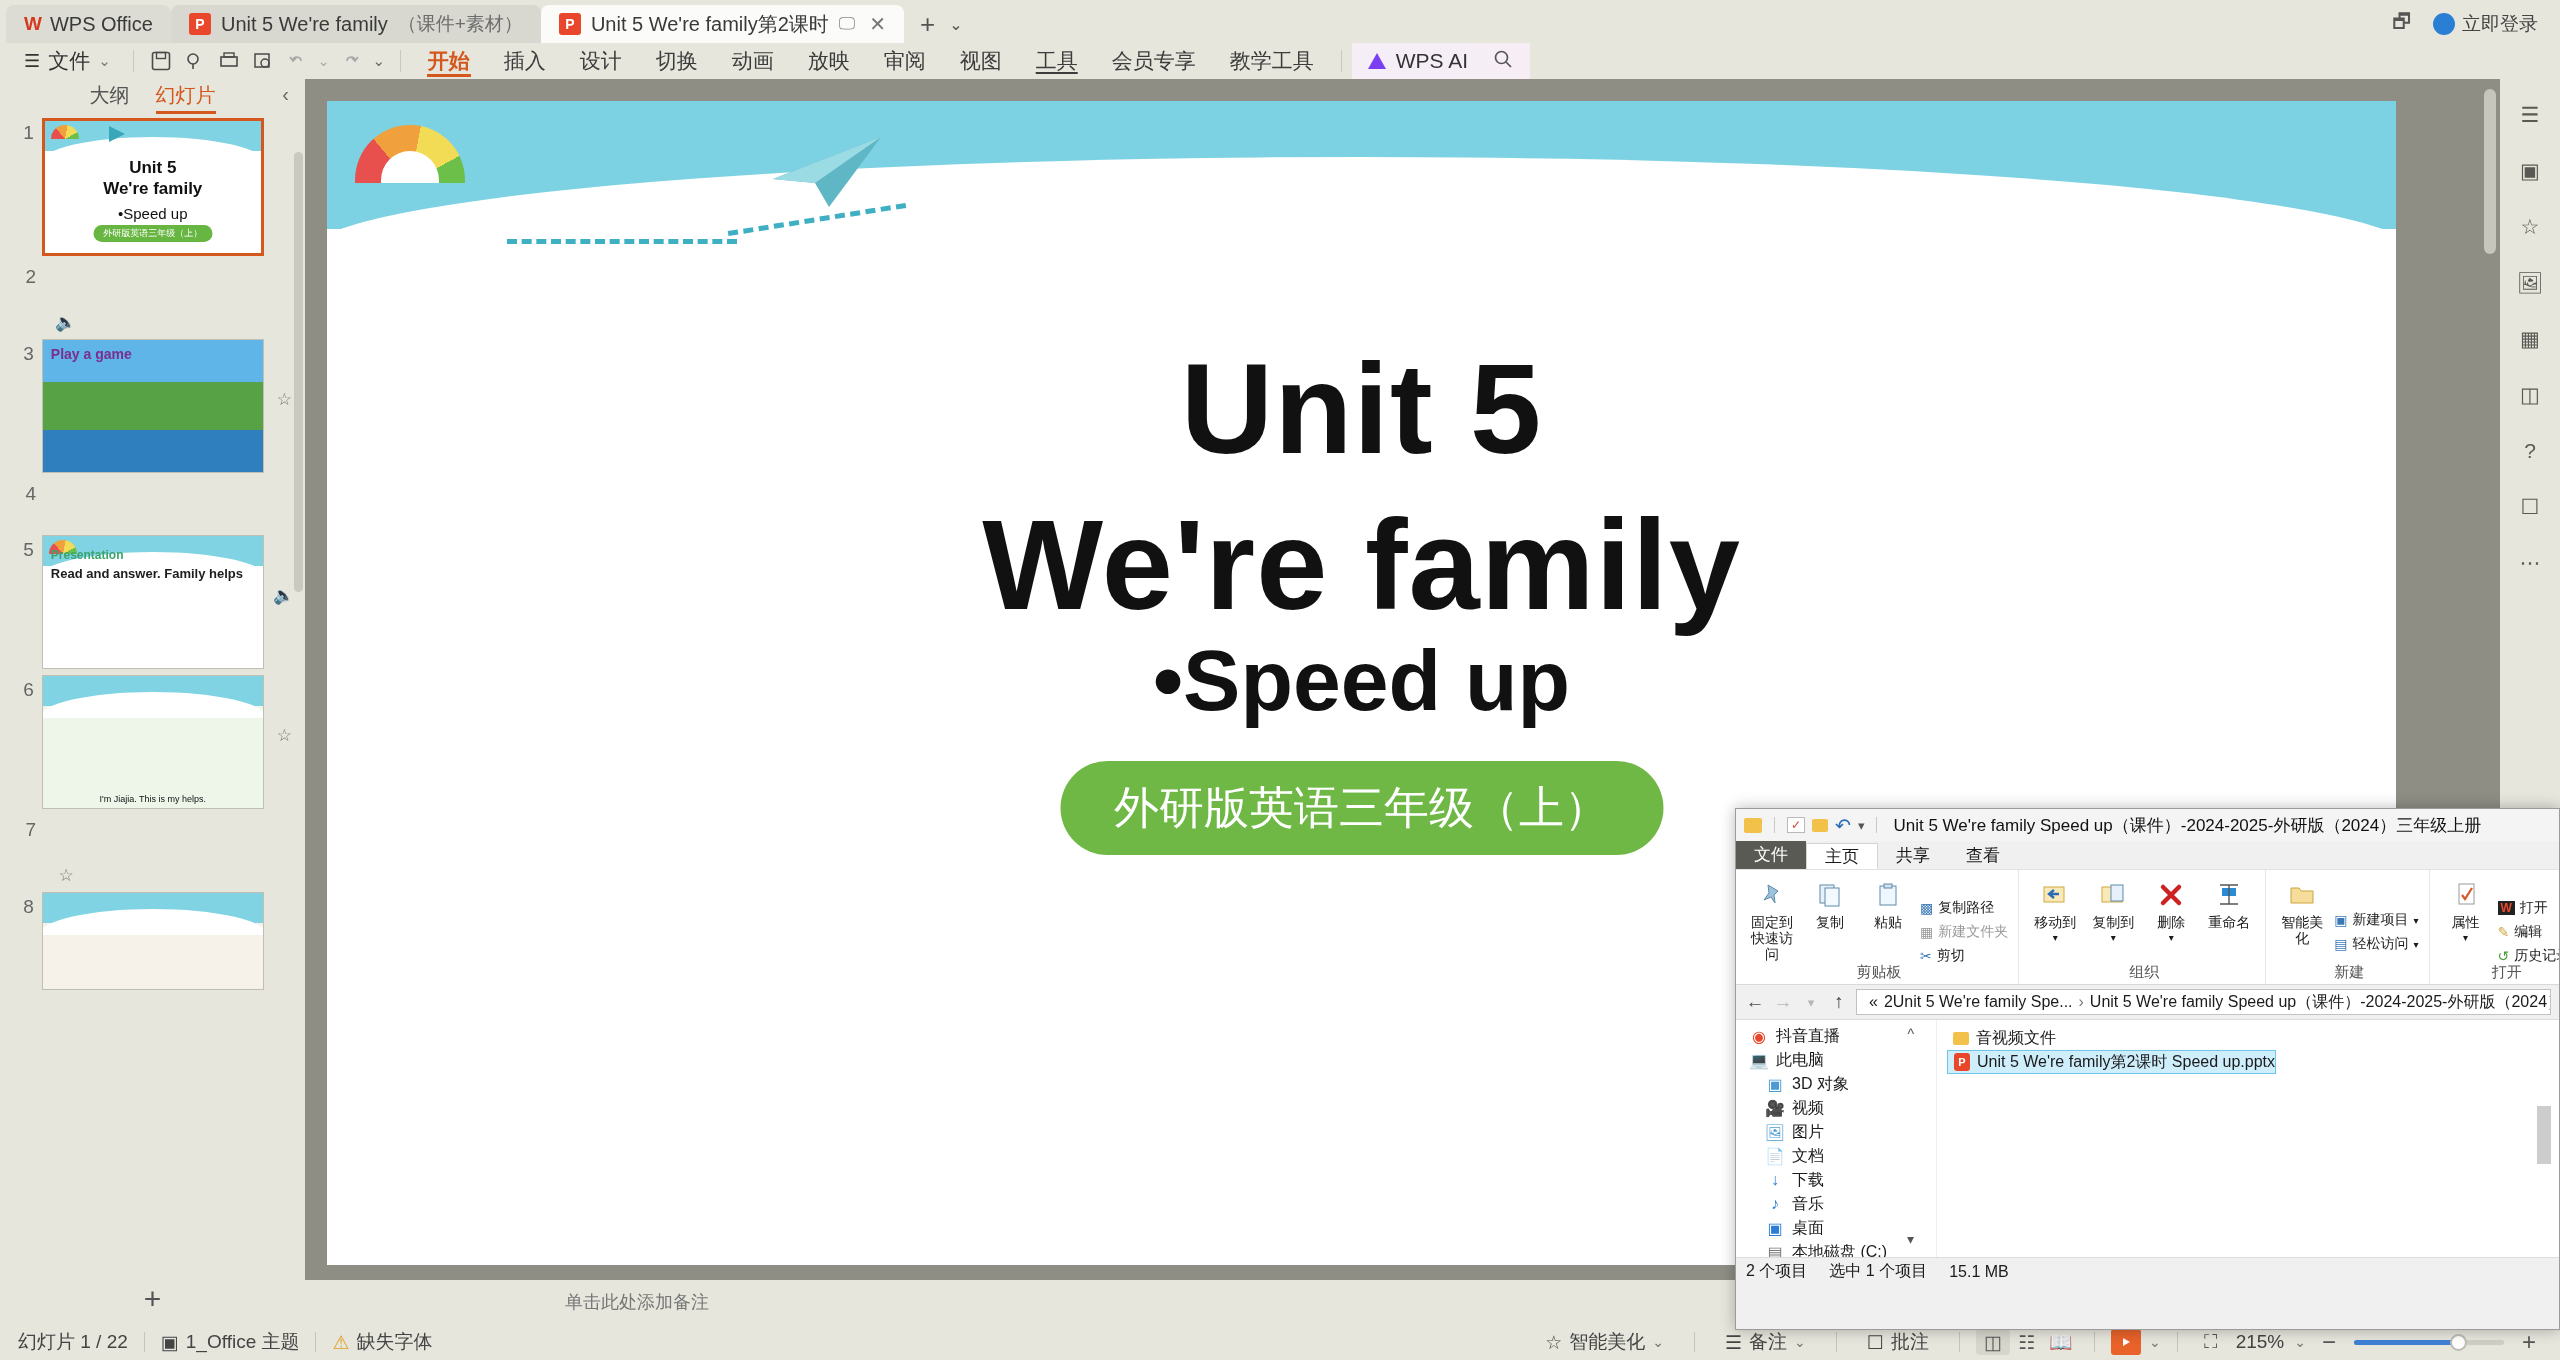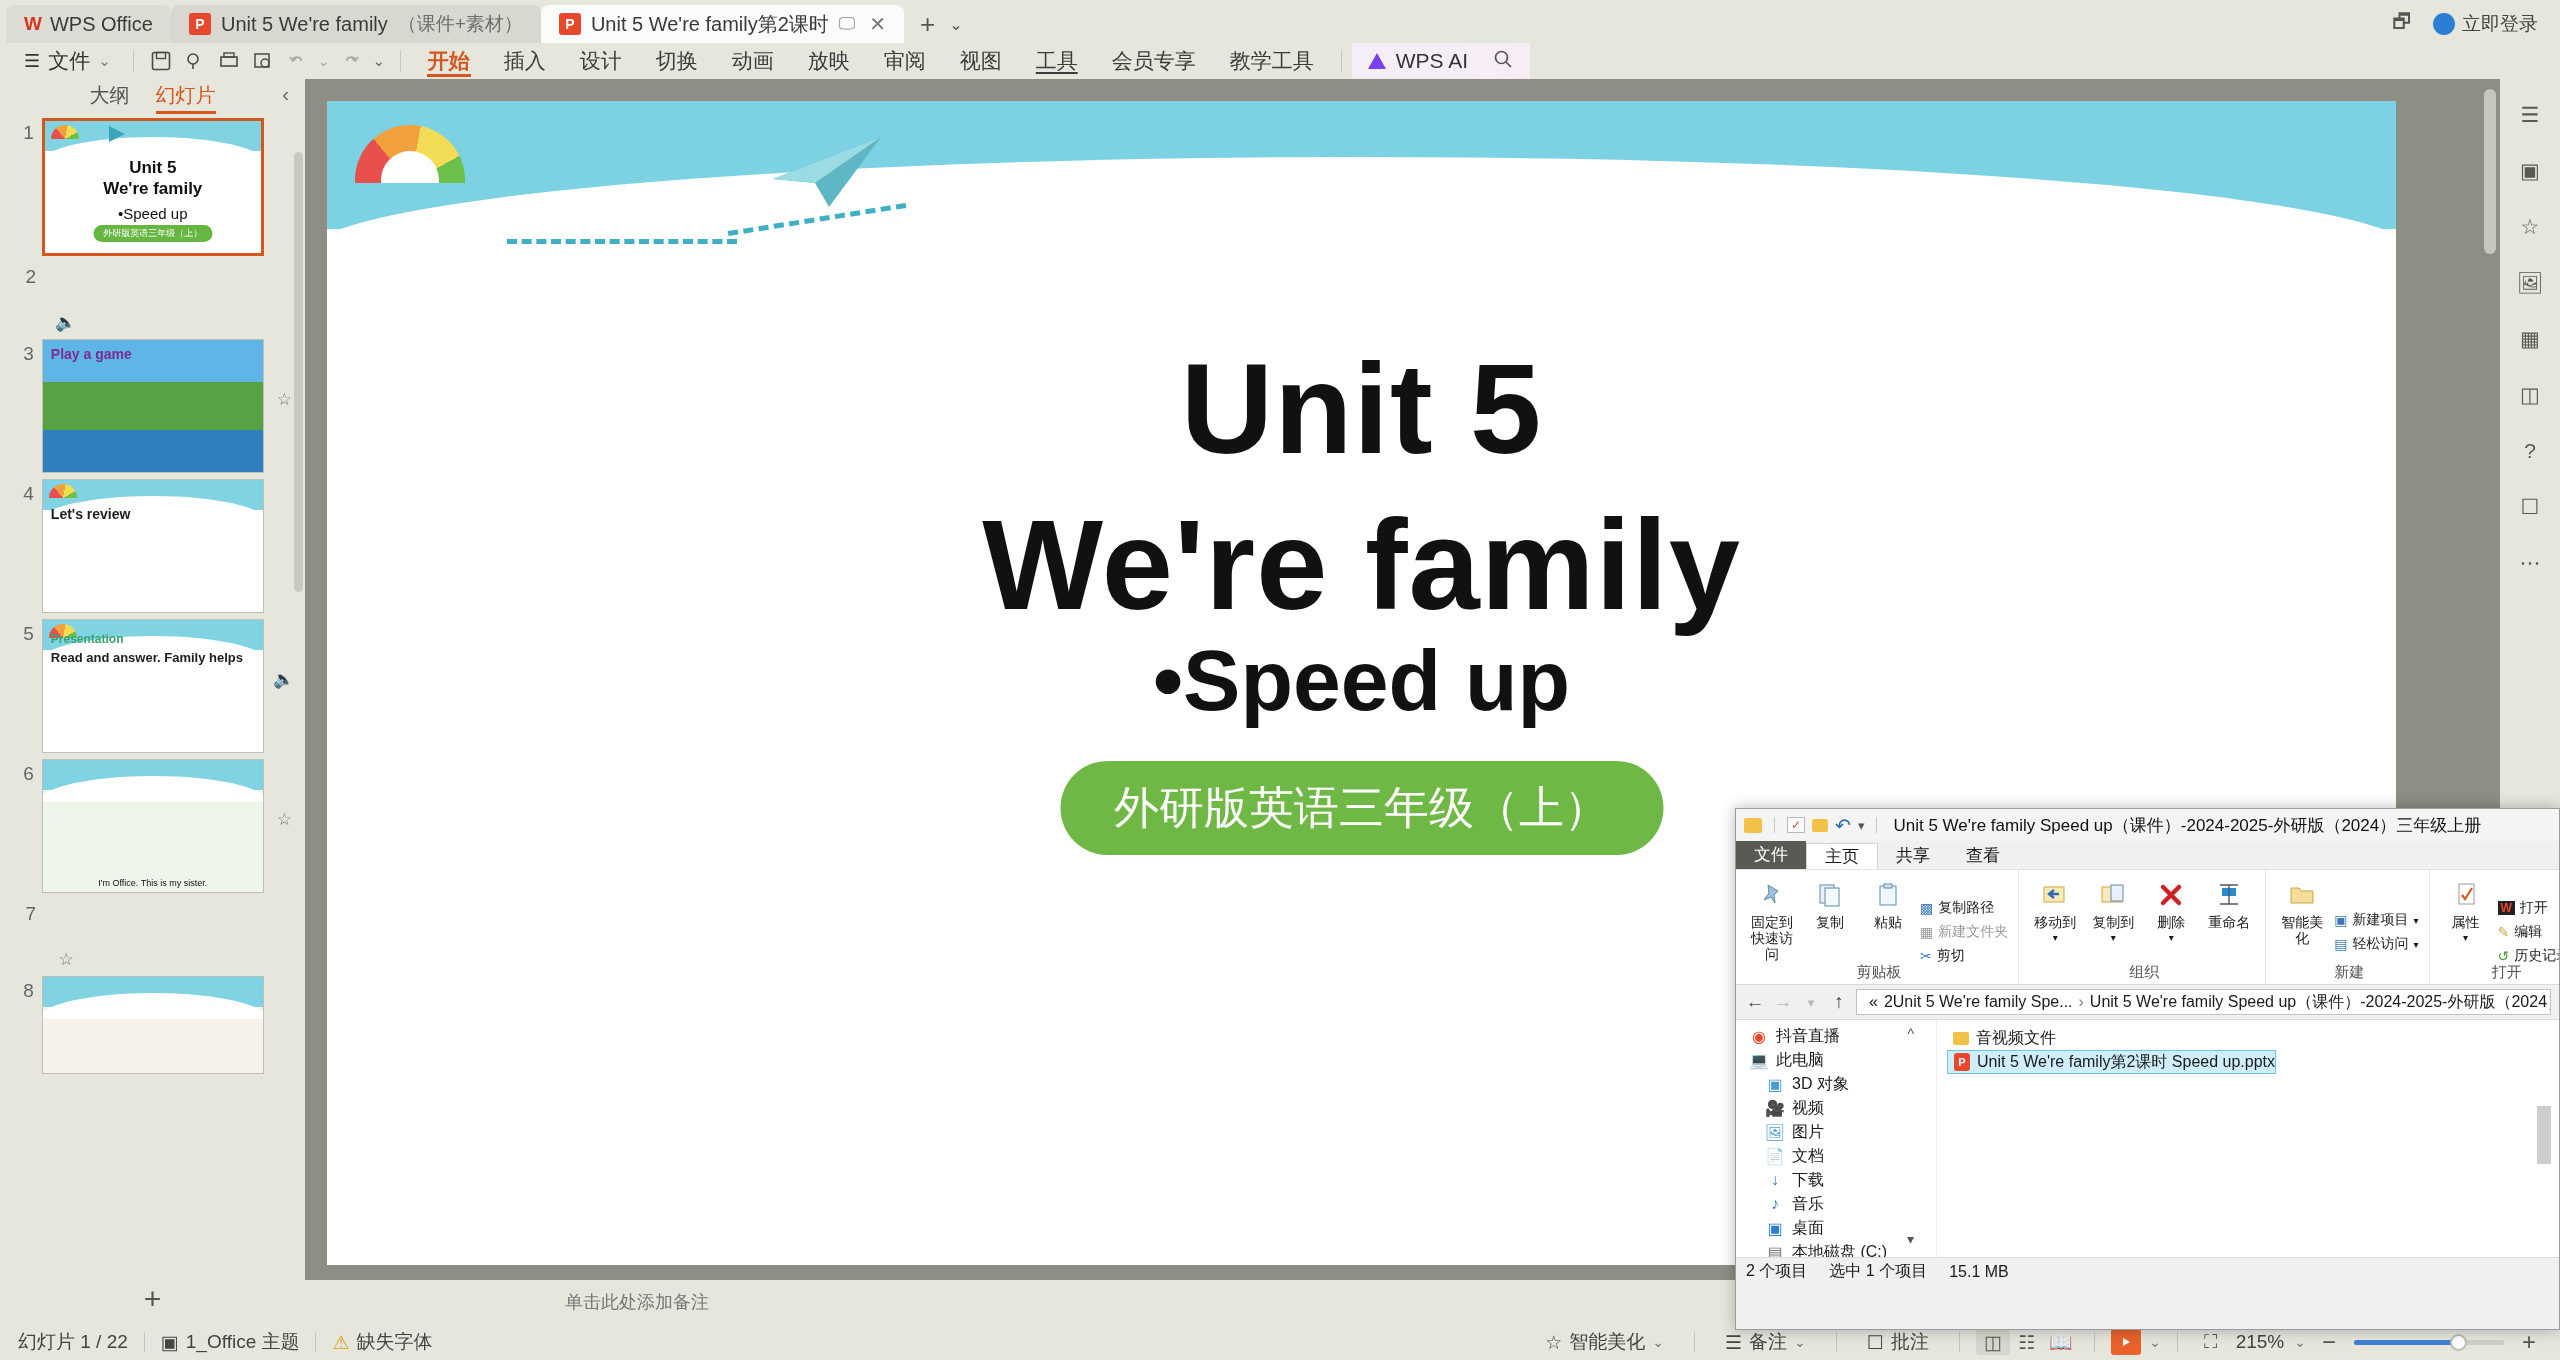--- a/index.html
+++ b/index.html
@@ -378,28 +378,20 @@
               <div class="hdr" style="top:6px;color:#7a2f8f">Play a game</div>
             </div>
           </div>
           <div class="thumbside">
               <span>☆</span>
             </div>
         </div>
 
         <div class="thumbrow">
           <div class="thumbnum">4</div>
-          <div class="thumbcard">
-            <div class="mini">
-              <div class="sky"></div>
-              <div class="cloud"></div>
-              <div class="rainbow"></div>
-              <div class="hdr" style="top:26px;color:#1d1d1d">Let's review</div>
-            </div>
-          </div>
           <div class="thumbside"></div>
         </div>
 
         <div class="thumbrow">
           <div class="thumbnum">5</div>
           <div class="thumbcard">
             <div class="mini">
               <div class="sky"></div>
               <div class="cloud"></div>
               <div class="rainbow"></div>
@@ -411,21 +403,21 @@
               <span>🔈</span>
             </div>
         </div>
 
         <div class="thumbrow">
           <div class="thumbnum">6</div>
           <div class="thumbcard">
             <div class="mini" style="background:#eef6ea">
               <div class="sky"></div>
               <div class="cloud"></div>
-              <div style="position:absolute;left:4px;right:4px;bottom:4px;font-size:9px;color:#111;text-align:center">I'm Office. This is my sister.</div>
+              <div style="position:absolute;left:4px;right:4px;bottom:4px;font-size:9px;color:#111;text-align:center">I'm Jiajia. This is my helps.</div>
             </div>
           </div>
           <div class="thumbside">
               <span>☆</span>
             </div>
         </div>
 
         <div class="thumbrow">
           <div class="thumbnum">7</div>
           <div class="thumbside">

